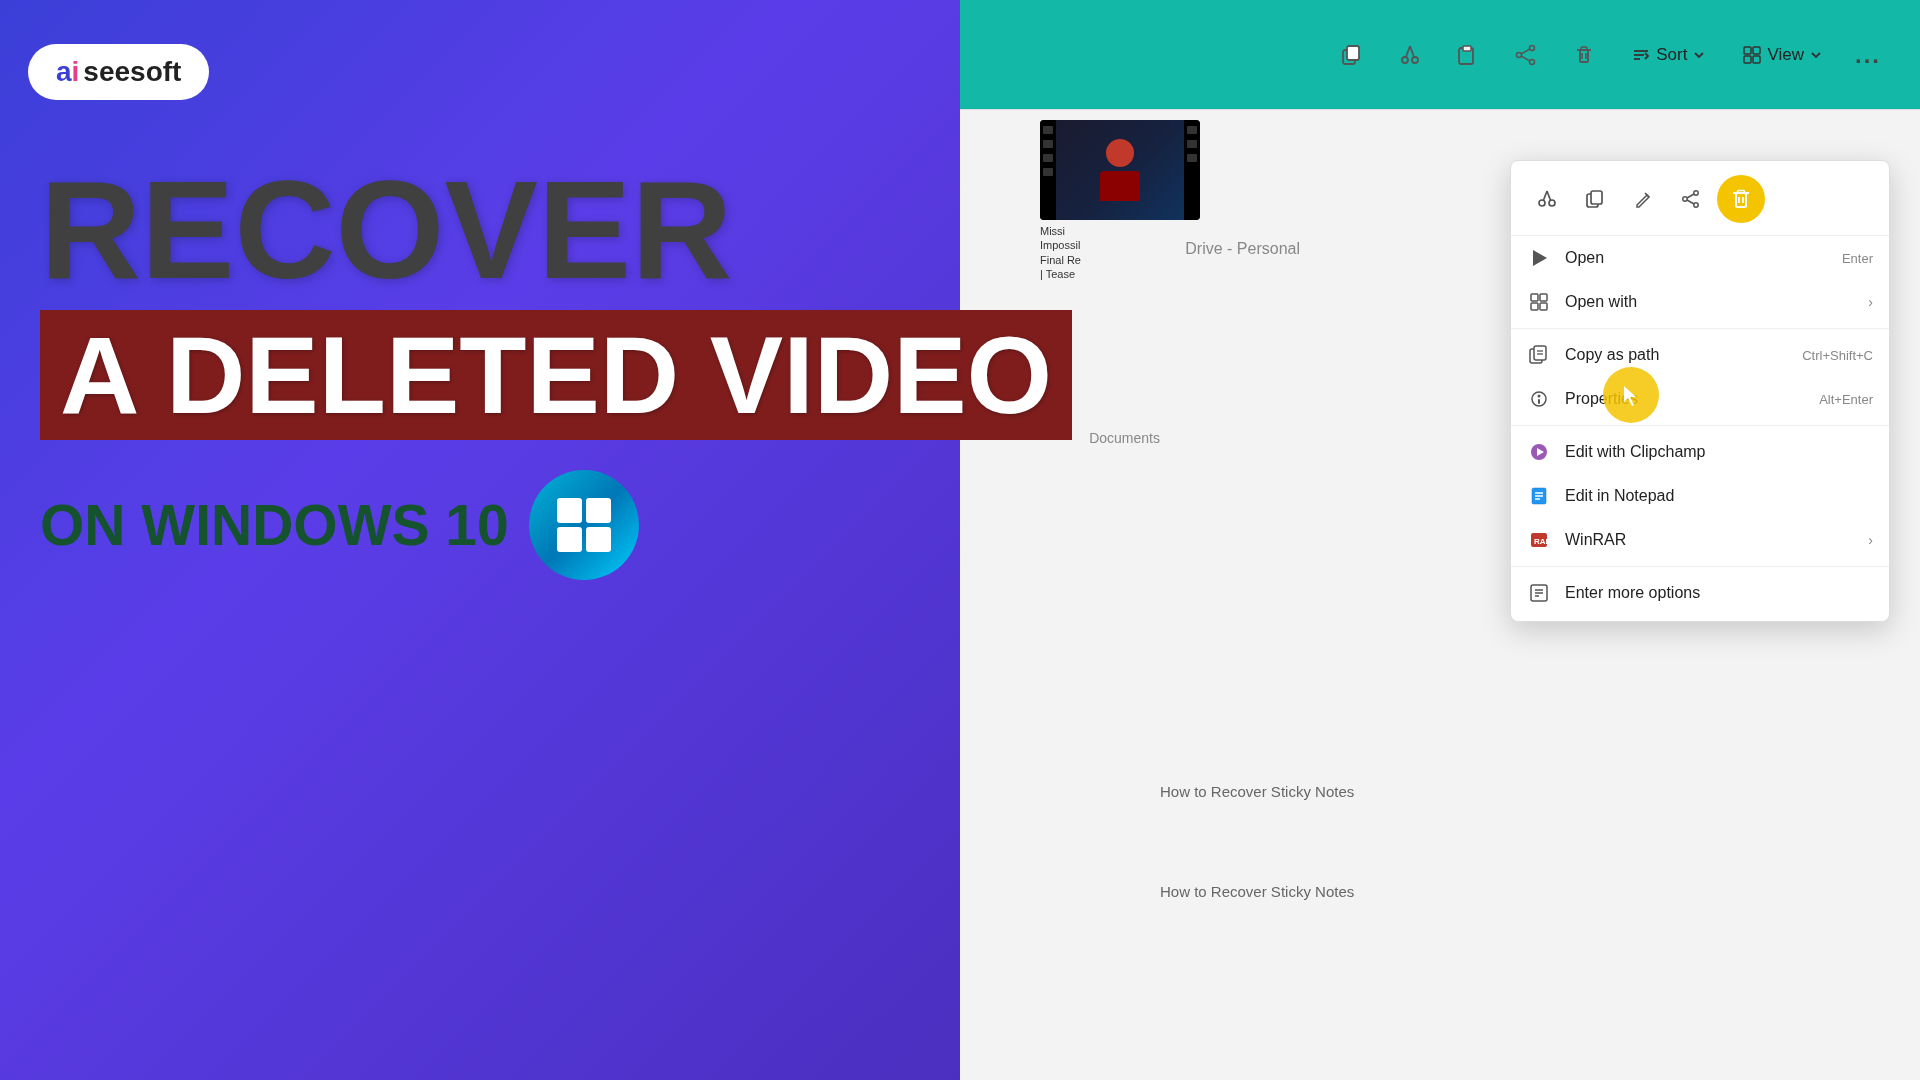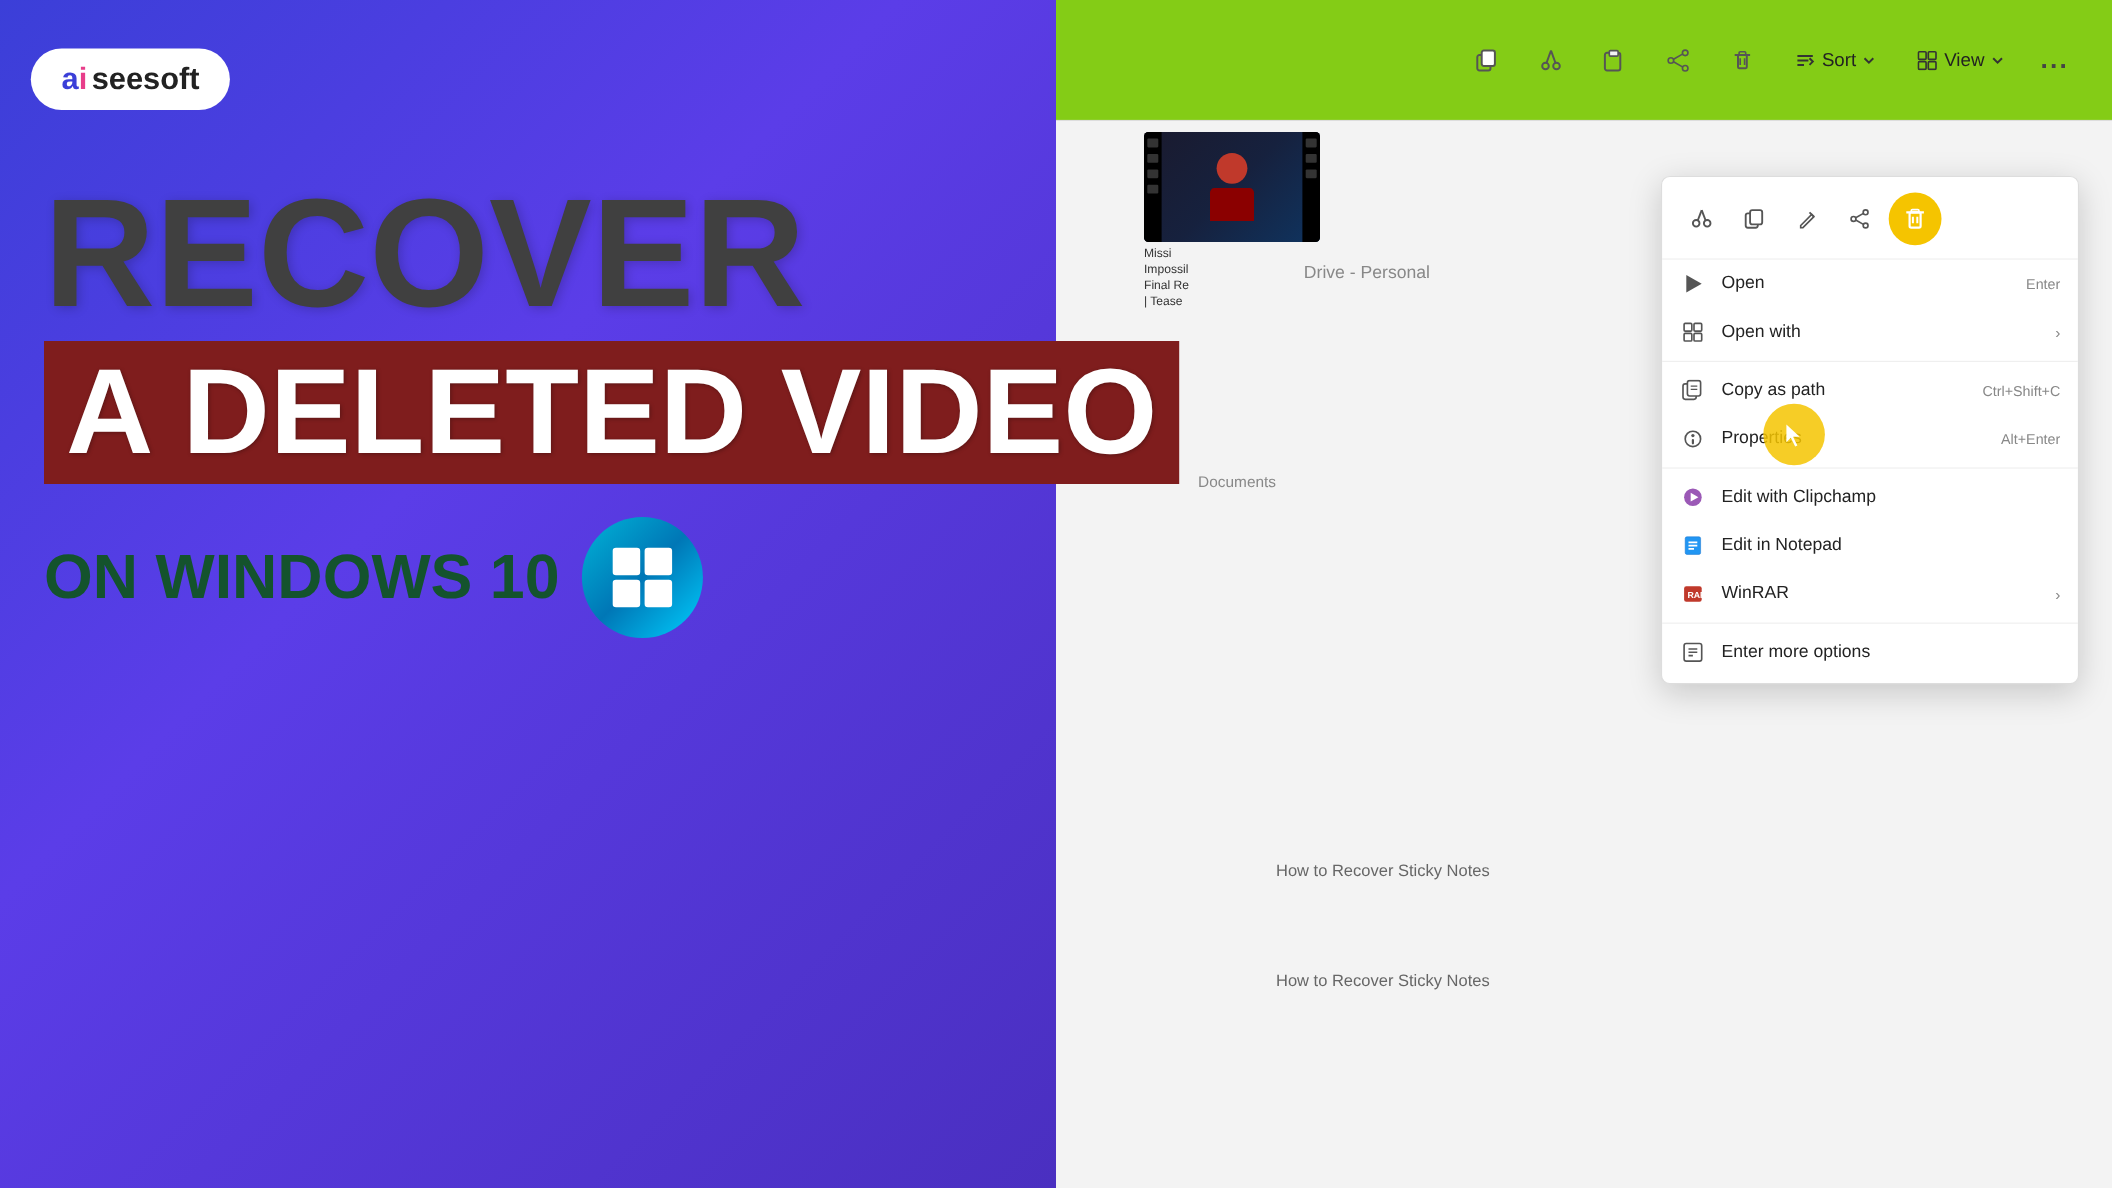--- a/index.html
+++ b/index.html
@@ -127,21 +127,21 @@
       right: 0;
       top: 0;
       width: 960px;
       height: 1080px;
       background: #f3f3f3;
       z-index: 2;
     }
 
     
     .explorer-toolbar {
-      background: #84cc16;
+      background: #14b8a6;
       height: 110px;
       display: flex;
       align-items: center;
       justify-content: flex-end;
       padding: 0 30px;
       gap: 10px;
       border-bottom: 1px solid #ddd;
     }
 
     .toolbar-btn {

